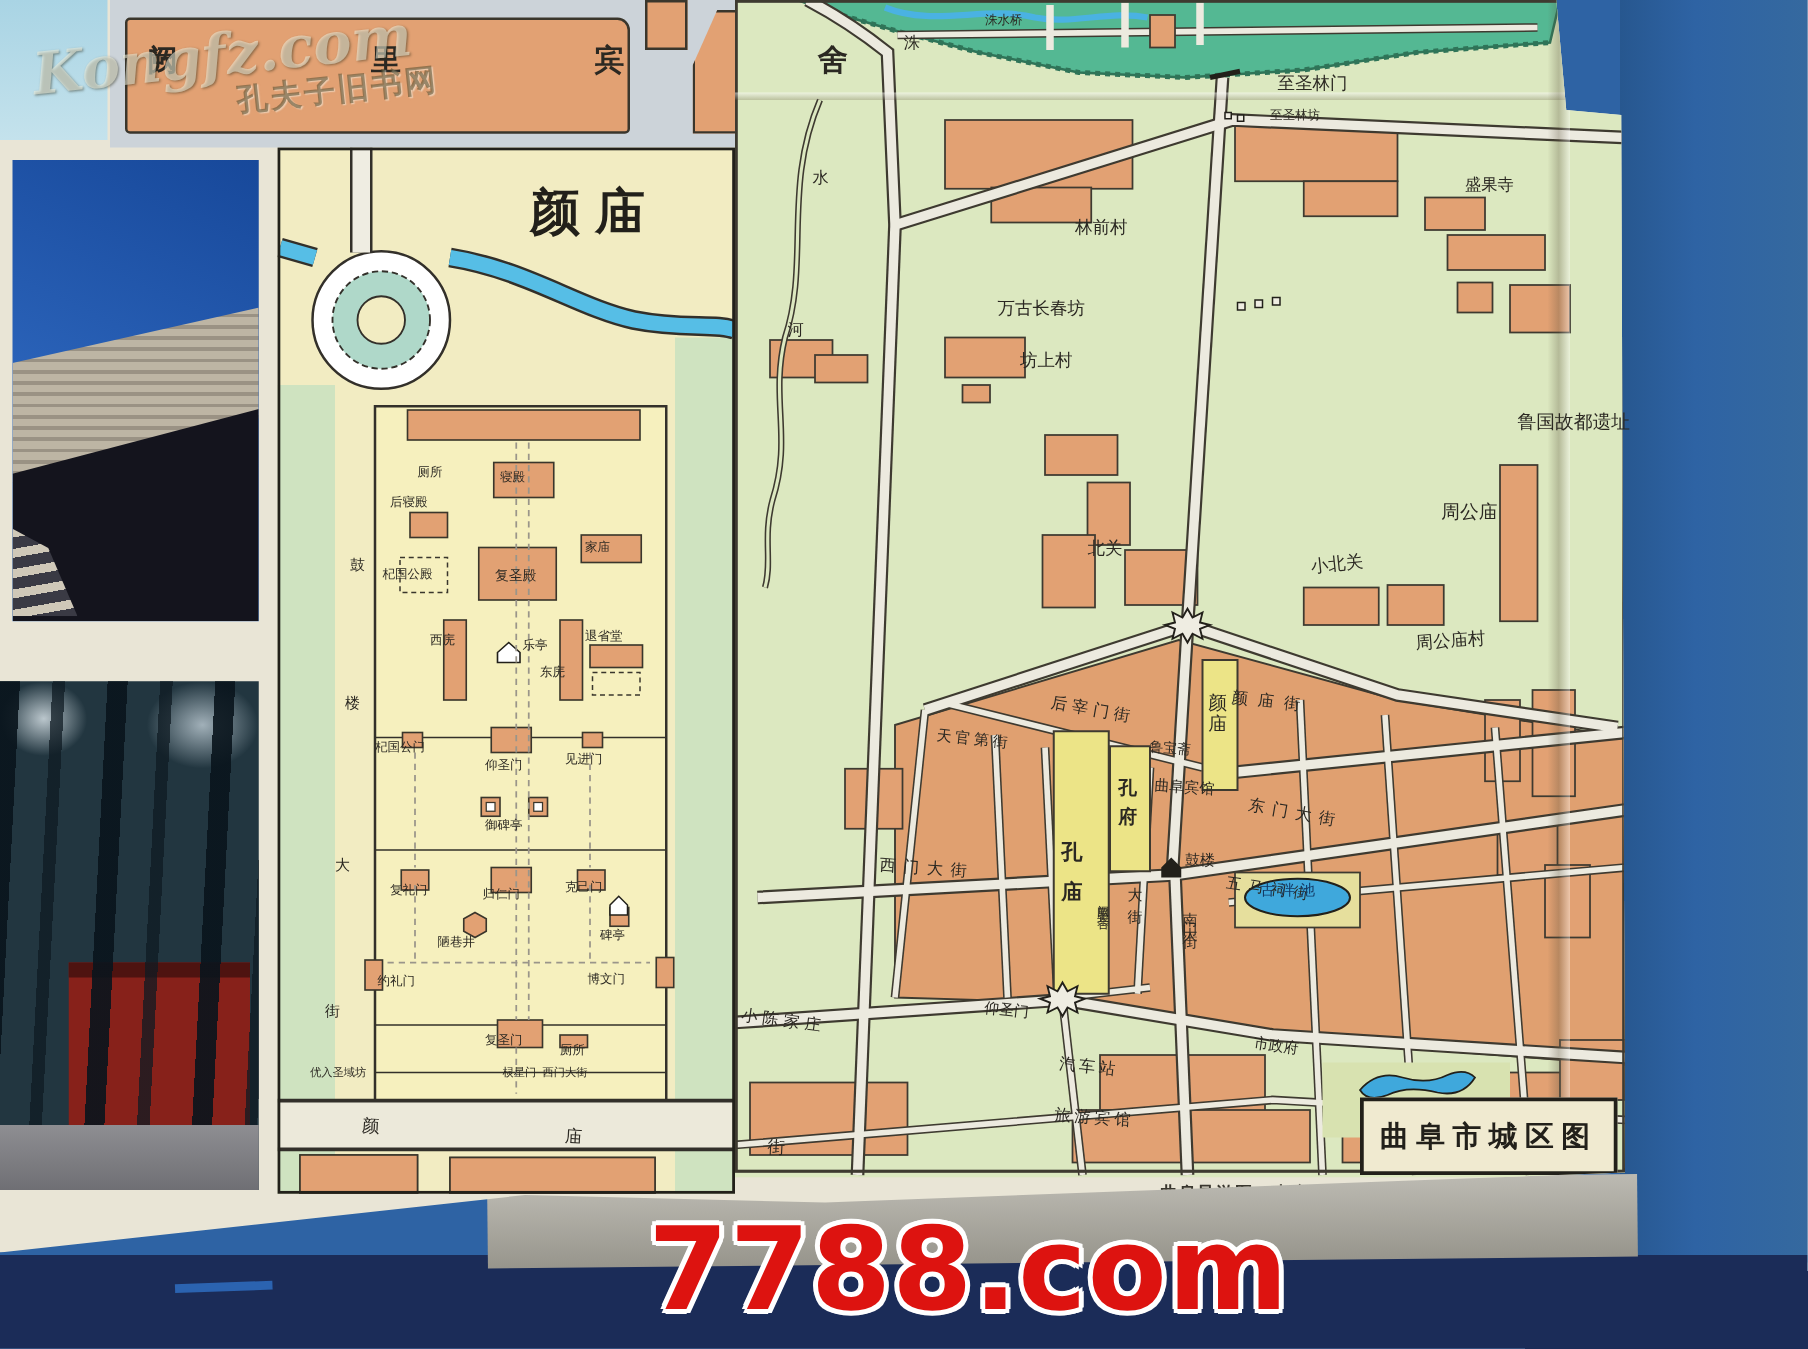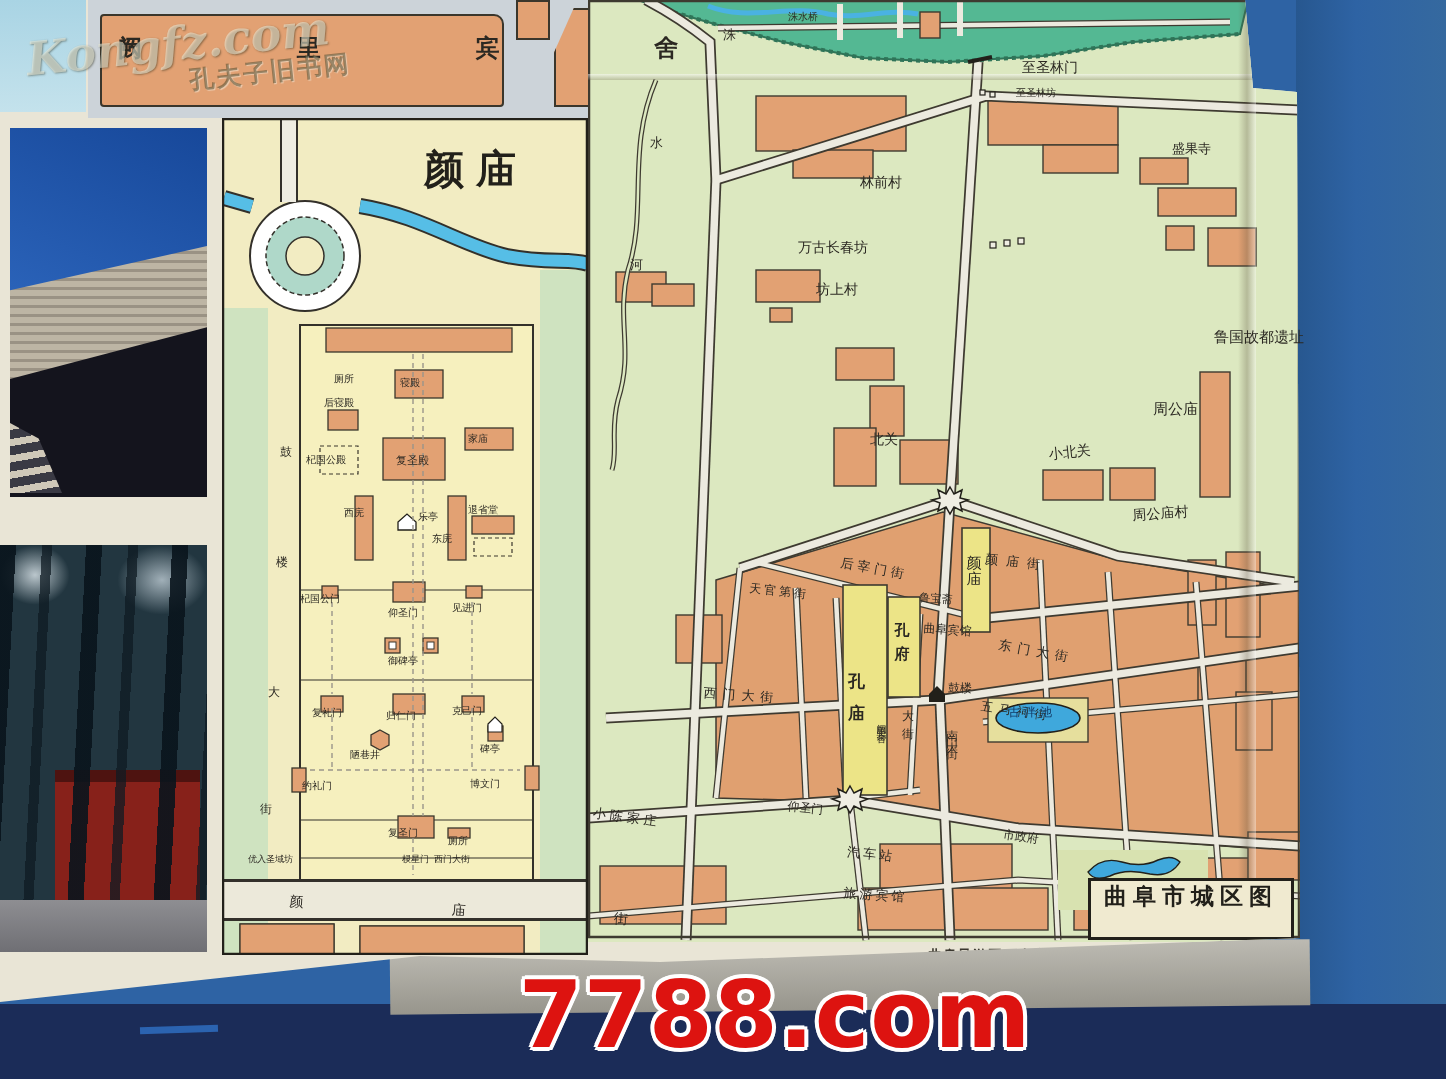--- a/index.html
+++ b/index.html
@@ -55,21 +55,21 @@
   
   #yanmiao{left:222px;top:118px;width:366px;height:837px;}
   #citymap{left:588px;top:0;width:712px;height:942px;}
   
   .ml{position:absolute;color:#2b2822;white-space:pre;line-height:1;z-index:40;
       font-family:"DejaVu Sans",sans-serif;transform-origin:left top;}
   .ml.v{writing-mode:vertical-rl;text-orientation:upright;}
   #yanmiao-title{position:absolute;left:424px;top:142px;font-size:40px;font-weight:700;
       letter-spacing:12px;color:#22201a;z-index:40;}
   #city-title-box{left:1088px;top:878px;width:200px;height:56px;background:#f0ead0;
-      border:3px solid #22201a;z-index:35;display:flex;justify-content:center;}
+      border:3px solid #22201a;z-index:35;display:flex;align-items:center;justify-content:center;}
   #city-title{font-size:23px;font-weight:700;letter-spacing:6px;color:#22201a;}
   #caption{left:928px;top:948px;font-size:14px;font-weight:700;color:#3a372f;z-index:36;letter-spacing:1px;}
   
   #wm-kongfz{left:25px;top:8px;width:470px;transform:rotate(-6deg);z-index:60;pointer-events:none;}
   #wm-kongfz .l1{font-size:46px;font-style:italic;font-weight:700;color:rgba(240,240,222,.55);
       text-shadow:1px 1px 2px rgba(40,40,20,.45);font-family:"DejaVu Serif",serif;}
   #wm-kongfz .l2{position:absolute;left:160px;top:48px;font-size:25px;font-weight:700;
       color:rgba(70,65,35,.5);text-shadow:1px 1px 1px rgba(250,250,240,.5);letter-spacing:2px;}
   #wm-7788{left:455px;top:962px;width:640px;text-align:center;z-index:70;
       font-size:92px;font-weight:700;color:#dd1310;letter-spacing:1px;
@@ -358,21 +358,21 @@
     <div class="ml v" style="left: 902px; top: 700px; font-size: 12px; letter-spacing: 18px;">大街</div>
     <div class="ml v" style="left: 946px; top: 720px; font-size: 12px; letter-spacing: 6px;">南门大街</div>
     <div class="ml" style="left: 1008px; top: 706px; font-size: 12px; letter-spacing: 4px; color: rgb(19, 58, 102);">古泮池</div>
     <div class="ml" style="left: 788px; top: 800px; font-size: 12px; transform: rotate(6deg);">仰圣门</div>
     <div class="ml" style="left: 594px; top: 806px; font-size: 13px; transform: rotate(8deg); letter-spacing: 4px;">小陈家庄</div>
     <div class="ml" style="left: 1004px; top: 828px; font-size: 12px; transform: rotate(8deg);">市政府</div>
     <div class="ml" style="left: 848px; top: 845px; font-size: 13px; transform: rotate(6deg); letter-spacing: 3px;">汽车站</div>
     <div class="ml" style="left: 844px; top: 886px; font-size: 13px; transform: rotate(4deg); letter-spacing: 3px;">旅游宾馆</div>
     <div class="ml" style="left: 334px; top: 374px; font-size: 10px;">厕所</div>
     <div class="ml" style="left: 400px; top: 378px; font-size: 10px;">寝殿</div>
-    <div class="ml" style="left: 312px; top: 398px; font-size: 10px; margin-left: 12px;">后寝殿</div>
+    <div class="ml" style="left: 312px; top: 398px; font-size: 10px;">后寝殿</div>
     <div class="ml" style="left: 468px; top: 434px; font-size: 10px;">家庙</div>
     <div class="ml" style="left: 306px; top: 455px; font-size: 10px; text-align: right;">杞国公殿</div>
     <div class="ml" style="left: 396px; top: 455px; font-size: 11px;">复圣殿</div>
     <div class="ml" style="left: 344px; top: 508px; font-size: 10px;">西庑</div>
     <div class="ml" style="left: 418px; top: 512px; font-size: 10px;">乐亭</div>
     <div class="ml" style="left: 468px; top: 505px; font-size: 10px;">退省堂</div>
     <div class="ml" style="left: 432px; top: 534px; font-size: 10px;">东庑</div>
     <div class="ml" style="left: 300px; top: 594px; font-size: 10px;">杞国公门</div>
     <div class="ml" style="left: 388px; top: 608px; font-size: 10px;">仰圣门</div>
     <div class="ml" style="left: 452px; top: 603px; font-size: 10px;">见进门</div>

